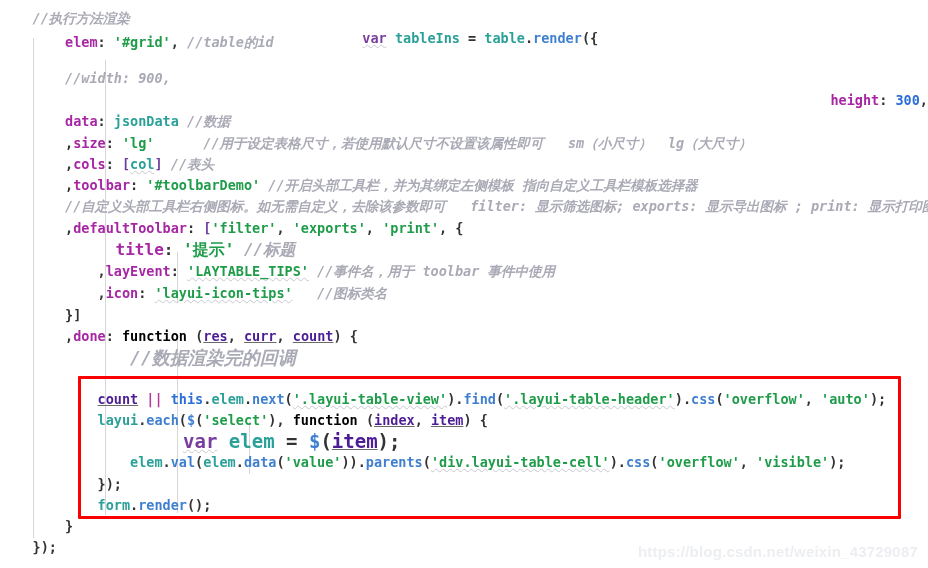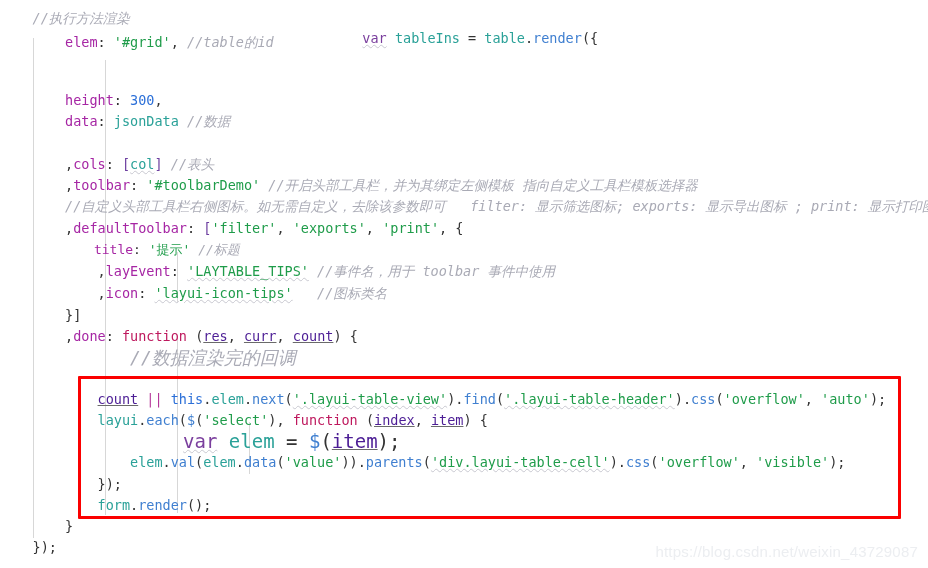--- a/index.html
+++ b/index.html
@@ -12,20 +12,21 @@
     height: 568px;
     overflow: hidden;
     font-family: "DejaVu Sans Mono", "Liberation Mono", monospace;
   }
 
   #code-root {
     position: relative;
     width: 928px;
     height: 568px;
     background: #ffffff;
+    font-weight: bold;
   }
 
   
   .guide {
     position: absolute;
     width: 1px;
     background: #d7d7d7;
   }
 
   
@@ -34,21 +35,21 @@
     left: 0;
     width: 928px;
     height: 20px;
     line-height: 20px;
     font-size: 13.5px;
     white-space: pre;
     font-family: "DejaVu Sans Mono", "Liberation Mono", monospace;
     letter-spacing: 0px;
   }
   .t-kw      { color: #7a3e9d; }
-  .t-kw2     { color: #be185d; }
+  .t-kw2     { color: #000000; }
   .t-prop    { color: #a626a4; }
   .t-str     { color: #1f9c4a; }
   .t-num     { color: #2b6fd8; }
   .t-fn      { color: #3f7fd0; }
   .t-obj     { color: #2aa198; }
   .t-comment { color: #a9aab5; font-style: italic; }
   .t-punc    { color: #333333; }
   .t-op      { color: #b5379a; }
   .t-var-u   { color: #4c1d95; text-decoration: underline; text-decoration-color:#6a6a6a; }
   .t-ident   { color: #2aa198; }
@@ -94,35 +95,37 @@
   <div class="guide" style="left: 177px; top: 252px; height: 50px; background: rgb(215, 215, 215);"></div>
   <div class="guide" style="left: 177px; top: 338px; height: 175px; background: rgb(215, 215, 215);"></div>
   <div class="guide" style="left: 249px; top: 422px; height: 52px; background: rgb(215, 215, 215);"></div>
 
   <div class="code-line" style="top: 8px; font-size: 13.5px; line-height: 20px;">    <span class="t-comment">//执行方法渲染</span></div>
 
   <div class="code-line" style="top: 28px; font-size: 13.5px; line-height: 20px; text-align: center;">    <span class="t-kw squiggle">var</span> <span class="t-ident">tableIns</span> <span class="t-punc">=</span> <span class="t-obj">table</span><span class="t-punc">.</span><span class="t-fn">render</span><span class="t-punc">({</span></div>
 
   <div class="code-line" style="top: 32px; font-size: 13.5px; line-height: 20px;">        <span class="t-prop">elem</span><span class="t-punc">:</span> <span class="t-str">'#grid'</span><span class="t-punc">,</span> <span class="t-comment">//table的id</span></div>
 
+  <div class="code-line" style="top: 68px; font-size: 13.5px; line-height: 20px;">        <span class="t-comment">//width: 900,</span></div>
 
-  <div class="code-line" style="top: 90px; font-size: 13.5px; line-height: 20px;">        <span class="t-prop">height</span><span class="t-punc">:</span> <span class="t-num">300</span><span class="t-punc">,</span></div>
+  <div class="code-line" style="top: 90px; font-size: 13.5px; line-height: 20px; text-align: right;">        <span class="t-prop">height</span><span class="t-punc">:</span> <span class="t-num">300</span><span class="t-punc">,</span></div>
 
   <div class="code-line" style="top: 111px; font-size: 13.5px; line-height: 20px;">        <span class="t-prop">data</span><span class="t-punc">:</span> <span class="t-ident">jsonData</span> <span class="t-comment">//数据</span></div>
 
+  <div class="code-line" style="top: 133px; font-size: 13.5px; line-height: 20px;">        <span class="t-punc">,</span><span class="t-prop">size</span><span class="t-punc">:</span> <span class="t-str">'lg'</span>      <span class="t-comment">//用于设定表格尺寸，若使用默认尺寸不设置该属性即可   sm（小尺寸）  lg（大尺寸）</span></div>
 
   <div class="code-line" style="top: 154px; font-size: 13.5px; line-height: 20px;">        <span class="t-punc">,</span><span class="t-prop">cols</span><span class="t-punc">:</span> <span class="t-sq">[</span><span class="t-ident squiggle">col</span><span class="t-sq">]</span> <span class="t-comment">//表头</span></div>
 
   <div class="code-line" style="top: 175px; font-size: 13.5px; line-height: 20px;">        <span class="t-punc">,</span><span class="t-prop">toolbar</span><span class="t-punc">:</span> <span class="t-str">'#toolbarDemo'</span> <span class="t-comment">//开启头部工具栏，并为其绑定左侧模板 指向自定义工具栏模板选择器</span></div>
 
   <div class="code-line" style="top: 196px; font-size: 13.5px; line-height: 20px;">        <span class="t-comment">//自定义头部工具栏右侧图标。如无需自定义，去除该参数即可   filter: 显示筛选图标; exports: 显示导出图标 ; print: 显示打印图标</span></div>
 
   <div class="code-line" style="top: 218px; font-size: 13.5px; line-height: 20px;">        <span class="t-punc">,</span><span class="t-prop">defaultToolbar</span><span class="t-punc">:</span> <span class="t-sq">[</span><span class="t-str">'filter'</span><span class="t-punc">,</span> <span class="t-str">'exports'</span><span class="t-punc">,</span> <span class="t-str">'print'</span><span class="t-punc">, {</span></div>
 
-  <div class="code-line" style="top: 240px; font-size: 13px; line-height: 20px;">            <span class="t-prop">title</span><span class="t-punc">:</span> <span class="t-str">'提示'</span> <span class="t-comment">//标题</span></div>
+  <div class="code-line" style="top: 240px; font-size: 16px; line-height: 20px;">            <span class="t-prop">title</span><span class="t-punc">:</span> <span class="t-str">'提示'</span> <span class="t-comment">//标题</span></div>
 
   <div class="code-line" style="top: 261px; font-size: 13.5px; line-height: 20px;">            <span class="t-punc">,</span><span class="t-prop">layEvent</span><span class="t-punc">:</span> <span class="t-str squiggle">'LAYTABLE_TIPS'</span> <span class="t-comment">//事件名，用于 toolbar 事件中使用</span></div>
 
   <div class="code-line" style="top: 283px; font-size: 13.5px; line-height: 20px;">            <span class="t-punc">,</span><span class="t-prop">icon</span><span class="t-punc">:</span> <span class="t-str squiggle">'layui-icon-tips'</span>   <span class="t-comment">//图标类名</span></div>
 
   <div class="code-line" style="top: 305px; font-size: 13.5px; line-height: 20px;">        <span class="t-punc">}]</span></div>
 
   <div class="code-line" style="top: 326px; font-size: 13.5px; line-height: 20px;">        <span class="t-punc">,</span><span class="t-prop">done</span><span class="t-punc">:</span> <span class="t-kw2">function</span> <span class="t-punc">(</span><span class="t-var-u">res</span><span class="t-punc">,</span> <span class="t-var-u">curr</span><span class="t-punc">,</span> <span class="t-var-u">count</span><span class="t-punc">) {</span></div>
 
   <div class="code-line" style="top: 348px; font-size: 18px; line-height: 20px;">            <span class="t-comment">//数据渲染完的回调</span></div>

